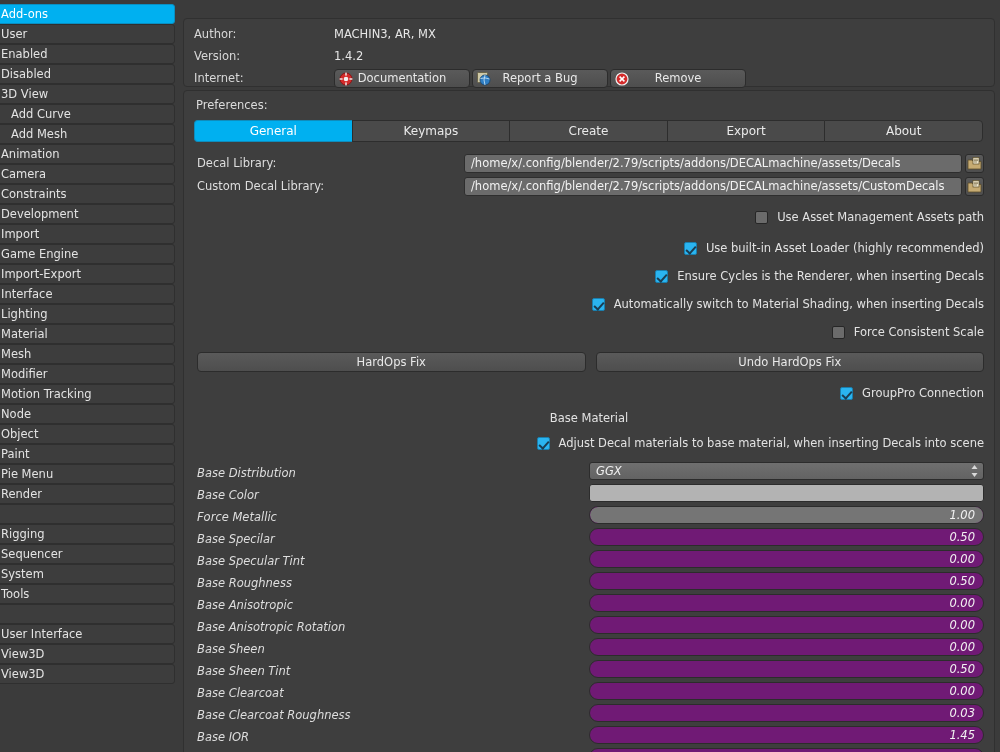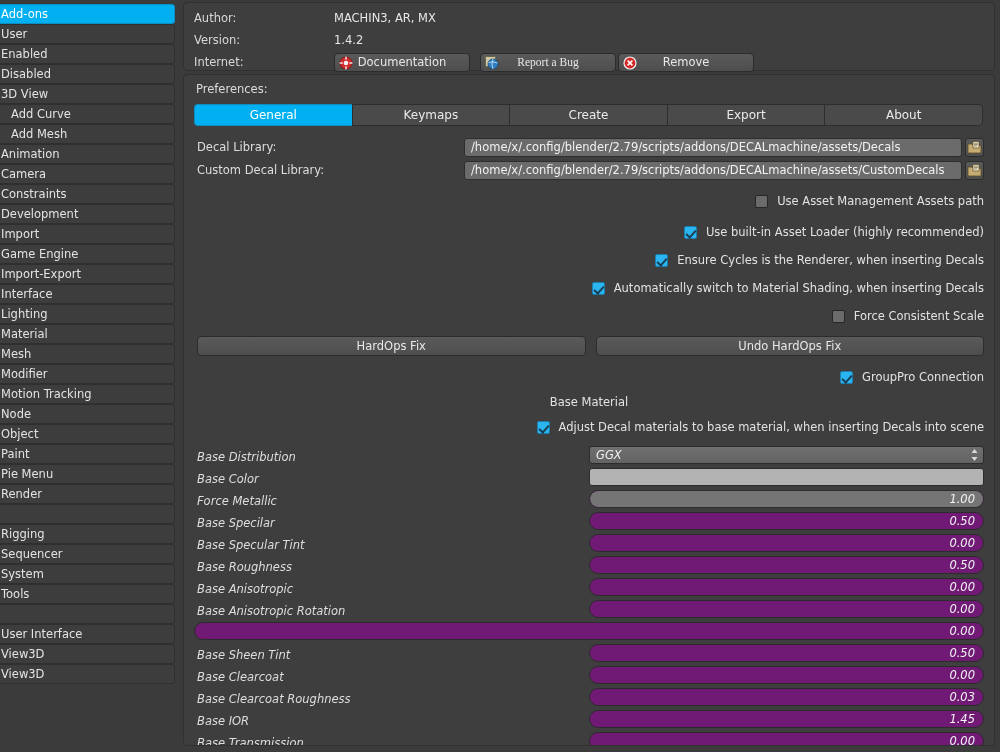--- a/index.html
+++ b/index.html
@@ -35,21 +35,21 @@
   }
   .side-row.selected {
     background: #00b0f0;
     color: #ffffff;
     border-color: #0a8fc2;
   }
   .side-row.blank { color: transparent; }
   .side-row.indent { padding-left: 20px; }
 
   
-  #main { position: absolute; left: 183px; top: 0; width: 817px; height: 624px; }
+  #main { position: absolute; left: 183px; top: 16px; width: 817px; height: 624px; }
 
   .panel {
     background: #3e3e3e;
     border: 1px solid #303030;
     border-radius: 4px;
   }
   #info-panel {
     position: absolute; left: 0; top: 2px; width: 812px; height: 69px;
     padding: 4px 10px 0 10px;
   }
@@ -263,21 +263,21 @@
               <circle cx="7" cy="7" r="2.3" fill="#f2f2f2"></circle>
               <rect x="6.3" y="0.6" width="1.4" height="3" fill="#f2f2f2"></rect>
               <rect x="6.3" y="10.4" width="1.4" height="3" fill="#f2f2f2"></rect>
               <rect x="0.6" y="6.3" width="3" height="1.4" fill="#f2f2f2"></rect>
               <rect x="10.4" y="6.3" width="3" height="1.4" fill="#f2f2f2"></rect>
             </svg>
           </span>
           <span>Documentation</span>
         </div>
 
-        <div class="btn" style="width:136px; margin-left:10px;font-family:Liberation Serif, serif;">
+        <div class="btn" style="width:136px; margin-left:2px;">
           <span class="ico">
             <svg width="14" height="14" viewBox="0 0 14 14">
               <rect x="0.5" y="0.5" width="10" height="10" rx="1" fill="#cfc9a8" stroke="#6b6548"></rect>
               <circle cx="8" cy="8" r="5" fill="#2f7ec4" stroke="#16456e" stroke-width="0.8"></circle>
               <path d="M3.5 6.5 Q8 5 12.5 7" stroke="#cfe8f7" stroke-width="0.8" fill="none"></path>
               <path d="M8 3 Q6 8 8 13" stroke="#cfe8f7" stroke-width="0.8" fill="none"></path>
             </svg>
           </span>
           <span>Report a Bug</span>
         </div>
@@ -440,20 +440,21 @@
           <div class="prop-row">
             <div class="prop-label">Base Anisotropic Rotation</div>
             <div class="prop-ctl">
               <div class="slider">
                 <div class="fill" style="width:0%"></div>
                 <span class="val">0.00</span>
               </div>
             </div>
           </div>
           <div class="prop-row">
+            <div class="prop-label">Base Sheen</div>
             <div class="prop-ctl">
               <div class="slider">
                 <div class="fill" style="width:0%"></div>
                 <span class="val">0.00</span>
               </div>
             </div>
           </div>
           <div class="prop-row">
             <div class="prop-label">Base Sheen Tint</div>
             <div class="prop-ctl">

